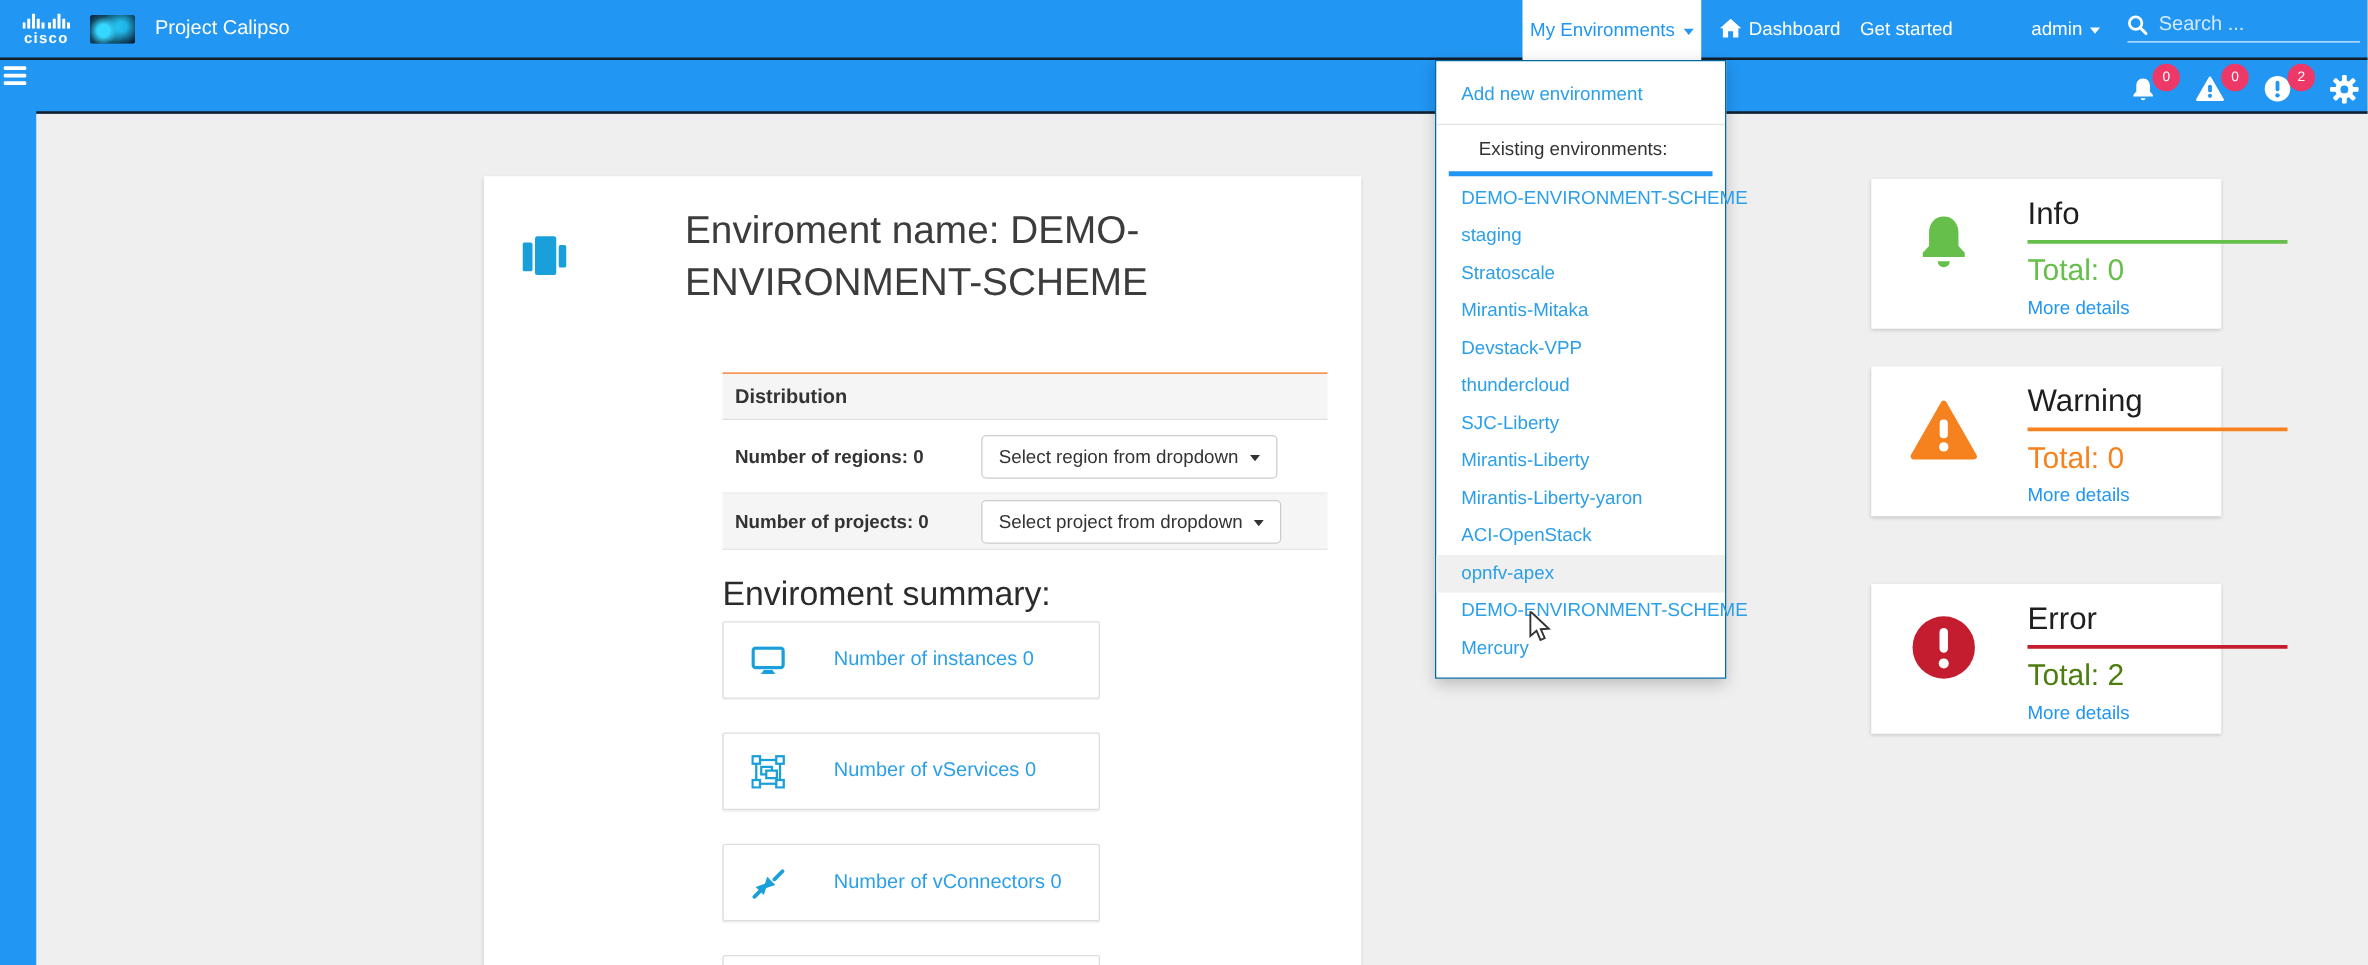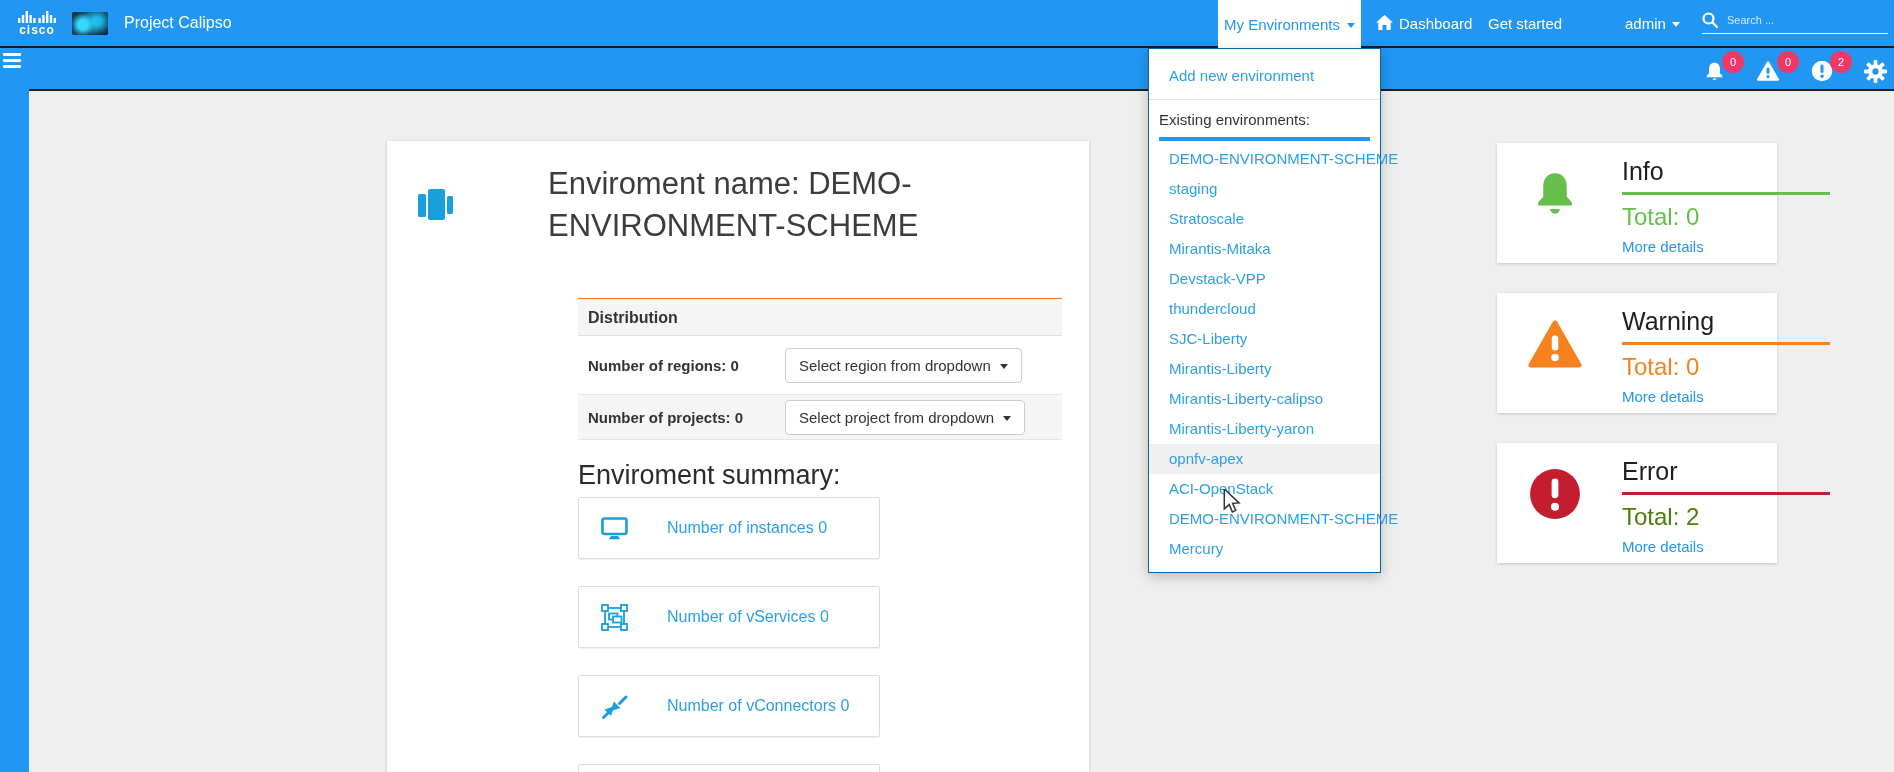--- a/index.html
+++ b/index.html
@@ -14,41 +14,41 @@
     background:radial-gradient(circle at 30% 55%, #35d6ff 0 18%, rgba(53,214,255,.25) 40%, transparent 60%),
                radial-gradient(circle at 70% 40%, #1fb7e8 0 14%, transparent 55%),#071a2e;}
   .brand-title{color:#fff;font-size:16px;}
   .nav-item{position:absolute;top:0;height:46px;display:flex;align-items:center;color:#fff;font-size:15px;gap:6px;cursor:pointer;}
   .myenv-box{position:absolute;left:1218px;top:0;width:143px;height:48px;background:#fff;z-index:60;
     display:flex;align-items:center;justify-content:center;gap:7px;color:#2196f3;font-size:15px;cursor:pointer;}
   .caret{display:inline-block;width:0;height:0;border-left:4px solid transparent;border-right:4px solid transparent;
     border-top:5px solid currentColor;margin-top:2px;}
   .search-box{position:absolute;left:1702px;top:6px;width:186px;height:27px;display:flex;align-items:center;gap:7px;
     border-bottom:1px solid rgba(255,255,255,.85);}
-  .search-box input{background:transparent;border:none;outline:none;color:#000000;font-size:11px;width:150px;
+  .search-box input{background:transparent;border:none;outline:none;color:#000000;font-size:16px;width:150px;
     font-family:"Liberation Sans",sans-serif;}
   .search-box input::placeholder{color:rgba(255,255,255,.8);}
   
   .subbar{position:absolute;top:48px;left:0;width:1894px;height:41px;background:#2196f3;
     border-bottom:2px solid #141e28;z-index:5;}
   .hamburger{position:absolute;left:3px;top:53px;width:18px;z-index:9;cursor:pointer;}
   .hamburger div{height:2.6px;background:#fff;margin-bottom:3.4px;border-radius:1px;}
   .subbar-icons{position:absolute;right:7px;top:48px;height:41px;display:flex;align-items:center;z-index:6;padding-top:5px;box-sizing:border-box;}
   .badge{min-width:22px;height:22px;border-radius:50%;background:#ee3968;color:#fff;font-size:11px;
     display:flex;align-items:center;justify-content:center;position:relative;top:-9px;margin:0 8px 0 -3px;box-sizing:border-box;}
   .sb-icon{margin-left:4px;}
   
   .left-strip{position:absolute;left:0;top:48px;width:29px;height:724px;background:#2196f3;z-index:7;}
   
   .env-menu{position:absolute;left:1148px;top:48px;width:233px;background:#fff;border:1px solid #0369a1;
     box-shadow:0 4px 12px rgba(0,0,0,.22);z-index:55;padding:12px 0 8px;box-sizing:border-box;}
   .menu-item{height:30px;line-height:30px;padding-left:20px;color:#2b9fe8;font-size:15px;white-space:nowrap;cursor:pointer;}
   .menu-item.hovered{background:#f0f0f0;}
   .menu-divider{height:1px;background:#e5e5e5;margin:8px 0;}
-  .menu-header{padding-left:10px;color:#333;font-size:15px;height:24px;line-height:24px;}
+  .menu-header{padding-left:10px;color:#333;font-size:15px;height:24px;line-height:24px;margin-left:24px;}
   .menu-underline{height:4px;background:#2196f3;margin:5px 10px 3px;}
   .cursor{position:absolute;left:1222px;top:489px;z-index:100;}
   
   .main-card{position:absolute;left:387px;top:141px;width:702px;height:700px;background:#fff;
     box-shadow:0 1px 3px rgba(0,0,0,.2);z-index:6;}
   .env-icon{position:absolute;left:31px;top:44px;}
   .env-title{margin:22px 0 0 161px;width:458px;font-size:31px;line-height:42px;color:#3c3c3c;}
   .dist{margin:51px 0 0 191px;width:484px;color:#333;}
   .dist-head{height:38px;line-height:38px;background:#f5f5f5;border-top:1px solid #f97316;border-bottom:1px solid #e0e0e0;
     font-weight:bold;font-size:16px;padding-left:10px;box-sizing:border-box;}
@@ -184,24 +184,23 @@
   <div class="menu-header">Existing environments:</div>
   <div class="menu-underline"></div>
   <div class="menu-item">DEMO-ENVIRONMENT-SCHEME</div>
   <div class="menu-item">staging</div>
   <div class="menu-item">Stratoscale</div>
   <div class="menu-item">Mirantis-Mitaka</div>
   <div class="menu-item">Devstack-VPP</div>
   <div class="menu-item">thundercloud</div>
   <div class="menu-item">SJC-Liberty</div>
   <div class="menu-item">Mirantis-Liberty</div>
-  <div class="menu-item">Mirantis-Liberty-calipso</div>
   <div class="menu-item">Mirantis-Liberty-yaron</div>
+  <div class="menu-item">ACI-OpenStack</div>
   <div class="menu-item hovered">opnfv-apex</div>
-  <div class="menu-item">ACI-OpenStack</div>
   <div class="menu-item">DEMO-ENVIRONMENT-SCHEME</div>
   <div class="menu-item">Mercury</div>
 </div>
 
 <svg class="cursor" width="21" height="26" viewBox="0 0 14 19">
   <polygon points="1,0 1,14.5 4.6,11.4 6.9,16.8 9.4,15.7 7.1,10.5 11.8,10.2" fill="#fff" stroke="#333" stroke-width="1.1"></polygon>
 </svg>
 
 <div class="main-card">
   <svg class="env-icon" width="38" height="38" viewBox="0 0 38 38">
@@ -301,21 +300,21 @@
     </svg>
   </span>
   <div class="sc-body">
     <div class="sc-title">Warning</div>
     <div class="sc-underline"></div>
     <div class="sc-total">Total: 0</div>
     <div class="sc-link">More details</div>
   </div>
 </div>
 
-<div class="status-card card-error" style="top:443px;">
+<div class="status-card card-error" style="top:467px;">
   <span class="sc-icon">
     <svg width="52" height="52" viewBox="0 0 20 20">
       <circle cx="10" cy="10" r="9.6" fill="#c41d30"></circle>
       <rect x="8.7" y="4" width="2.6" height="7.6" rx="1.3" fill="#fff"></rect>
       <circle cx="10" cy="14.9" r="1.55" fill="#fff"></circle>
     </svg>
   </span>
   <div class="sc-body">
     <div class="sc-title">Error</div>
     <div class="sc-underline"></div>

